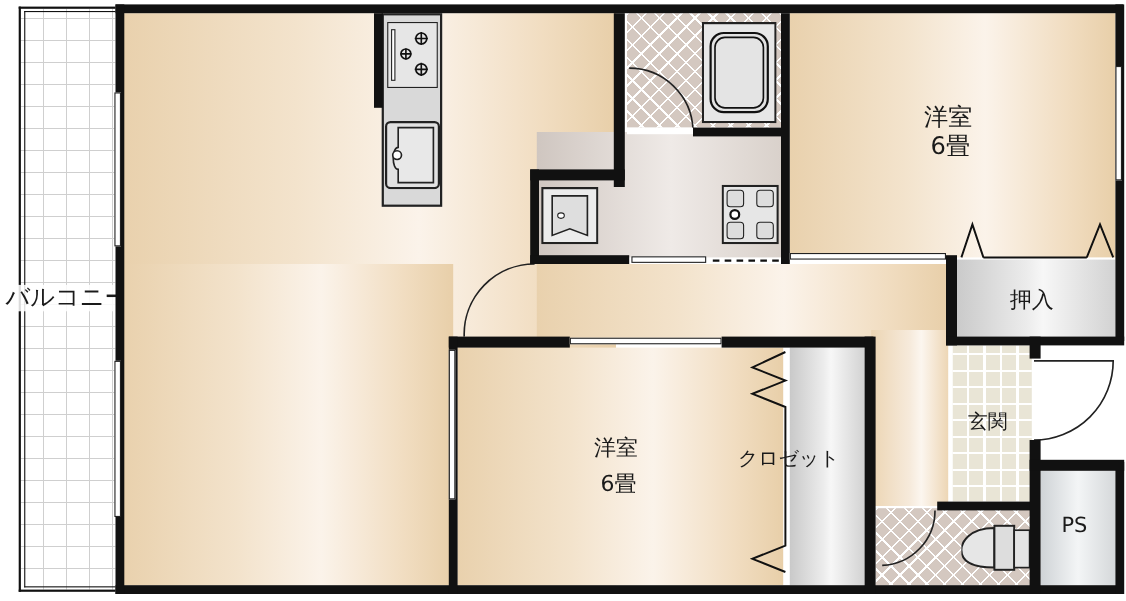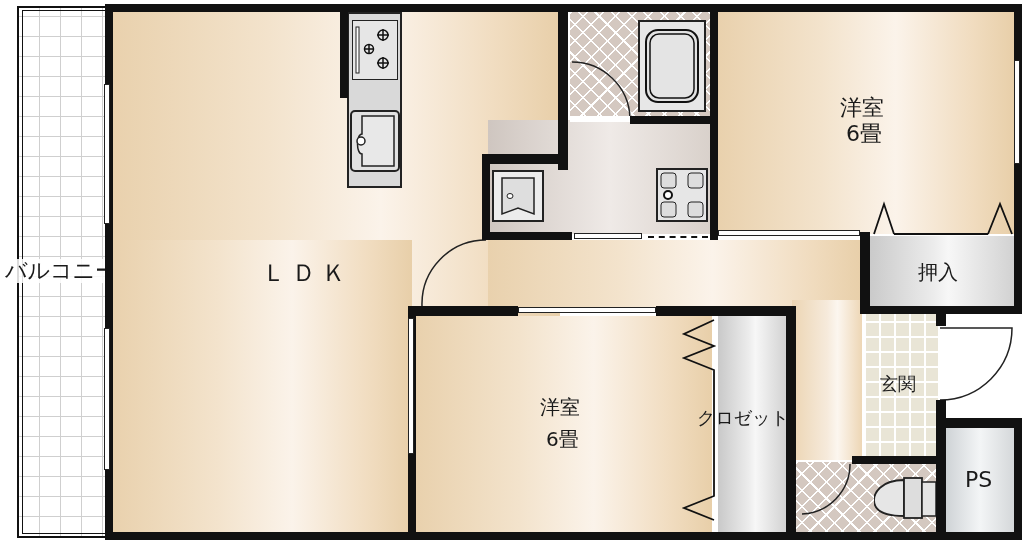--- a/index.html
+++ b/index.html
@@ -28,21 +28,20 @@
 <body>
 
 <div class="abs" style="left:0;top:0;width:1024px;height:546px;">
 
   <div class="abs tile-balcony" style="left:17px;top:6px;width:88px;height:532px;border:2px solid #111;border-right:none;"></div>
   <div class="abs" style="left:22px;top:10px;width:83px;height:524px;border:1.5px solid #111;border-right:none;"></div>
   <div class="label" style="left:3px;top:259px;font-size:22px;background:rgba(255,255,255,0.85);padding:0 2px;">バルコニー</div>
 
   <div class="abs floor-wood" style="left:112px;top:12px;width:448px;height:520px;"></div>
   <div class="abs floor-wood" style="left:112px;top:240px;width:300px;height:292px;"></div>
-  <div class="label" style="left:262px;top:260px;font-size:24px;letter-spacing:6px;">ＬＤＫ</div>
 
   <div class="abs" style="left:347px;top:12px;width:55px;height:176px;background:#d9d9d9;border:2px solid #222;"></div>
   <div class="abs" style="left:352px;top:20px;width:46px;height:60px;background:#e6e6e6;border:1.5px solid #222;">
     <svg width="46" height="60" viewBox="0 0 46 60">
       <rect x="3" y="6" width="3" height="46" fill="#fff" stroke="#222"></rect>
       <g stroke="#111" fill="none" stroke-width="1.5">
           <circle cx="30" cy="14" r="5"></circle>
           <path d="M30 8v12M24 14h12"></path>
         </g>
       <g stroke="#111" fill="none" stroke-width="1.5">
@@ -108,42 +107,42 @@
   <div class="abs floor-wood-v" style="left:792px;top:300px;width:70px;height:160px;"></div>
 
   <div class="abs floor-wood" style="left:416px;top:316px;width:296px;height:216px;"></div>
   <div class="label" style="left:540px;top:396px;font-size:20px;">洋室</div>
   <div class="label" style="left:546px;top:428px;font-size:20px;">6畳</div>
 
   <div class="abs floor-gray" style="left:718px;top:316px;width:68px;height:216px;"></div>
   <svg class="abs" style="left:680px;top:316px;" width="40" height="216" viewBox="0 0 40 216">
     <path d="M34 4 L4 18 L34 30 L4 42 L34 54 V180 L4 192 L34 204" fill="none" stroke="#111" stroke-width="1.8"></path>
   </svg>
-  <div class="label" style="left:697px;top:408px;font-size:18px;">クロゼット</div>
+  <div class="label" style="left:671px;top:408px;font-size:18px;">クロゼット</div>
 
   <div class="abs tile-grid" style="left:866px;top:314px;width:72px;height:142px;"></div>
   <div class="label" style="left:880px;top:374px;font-size:18px;">玄関</div>
   <svg class="abs" style="left:938px;top:326px;" width="80" height="76" viewBox="0 0 80 76">
     <path d="M2 2 H74 A72 72 0 0 1 2 74" fill="none" stroke="#222" stroke-width="1.5"></path>
   </svg>
 
   <div class="abs tile-diamond" style="left:796px;top:462px;width:142px;height:70px;"></div>
   <div class="abs" style="left:874px;top:474px;width:64px;height:48px;">
     <svg width="64" height="48" viewBox="0 0 64 48">
       <path d="M30 6 C6 6 0 20 0 26 C0 34 6 42 30 42 Z" fill="#e6e6e6" stroke="#222" stroke-width="1.8"></path>
       <rect x="30" y="4" width="18" height="40" fill="#ddd" stroke="#222" stroke-width="1.8"></rect>
       <rect x="48" y="8" width="14" height="34" fill="#e4e4e4" stroke="#222" stroke-width="1.5"></rect>
     </svg>
   </div>
   <svg class="abs" style="left:800px;top:462px;" width="56" height="54" viewBox="0 0 56 54">
     <path d="M50 2 A50 50 0 0 1 2 52" fill="none" stroke="#222" stroke-width="1.5"></path>
   </svg>
 
   <div class="abs ps" style="left:946px;top:428px;width:68px;height:104px;"></div>
-  <div class="label" style="left:965px;top:468px;font-size:22px;">PS</div>
+  <div class="label" style="left:965px;top:468px;font-size:19px;">PS</div>
 
   <svg class="abs" style="left:420px;top:238px;" width="68" height="72" viewBox="0 0 68 72">
     <path d="M66 2 A64 64 0 0 0 2 68" fill="none" stroke="#222" stroke-width="1.5"></path>
   </svg>
 
   <div class="wall" style="left:105px;top:4px;width:916px;height:8px;"></div>
   <div class="wall" style="left:105px;top:532px;width:916px;height:8px;"></div>
   <div class="wall" style="left:105px;top:4px;width:8px;height:536px;"></div>
   <div class="wall" style="left:1014px;top:4px;width:8px;height:306px;"></div>
   <div class="wall" style="left:1014px;top:420px;width:8px;height:120px;"></div>

